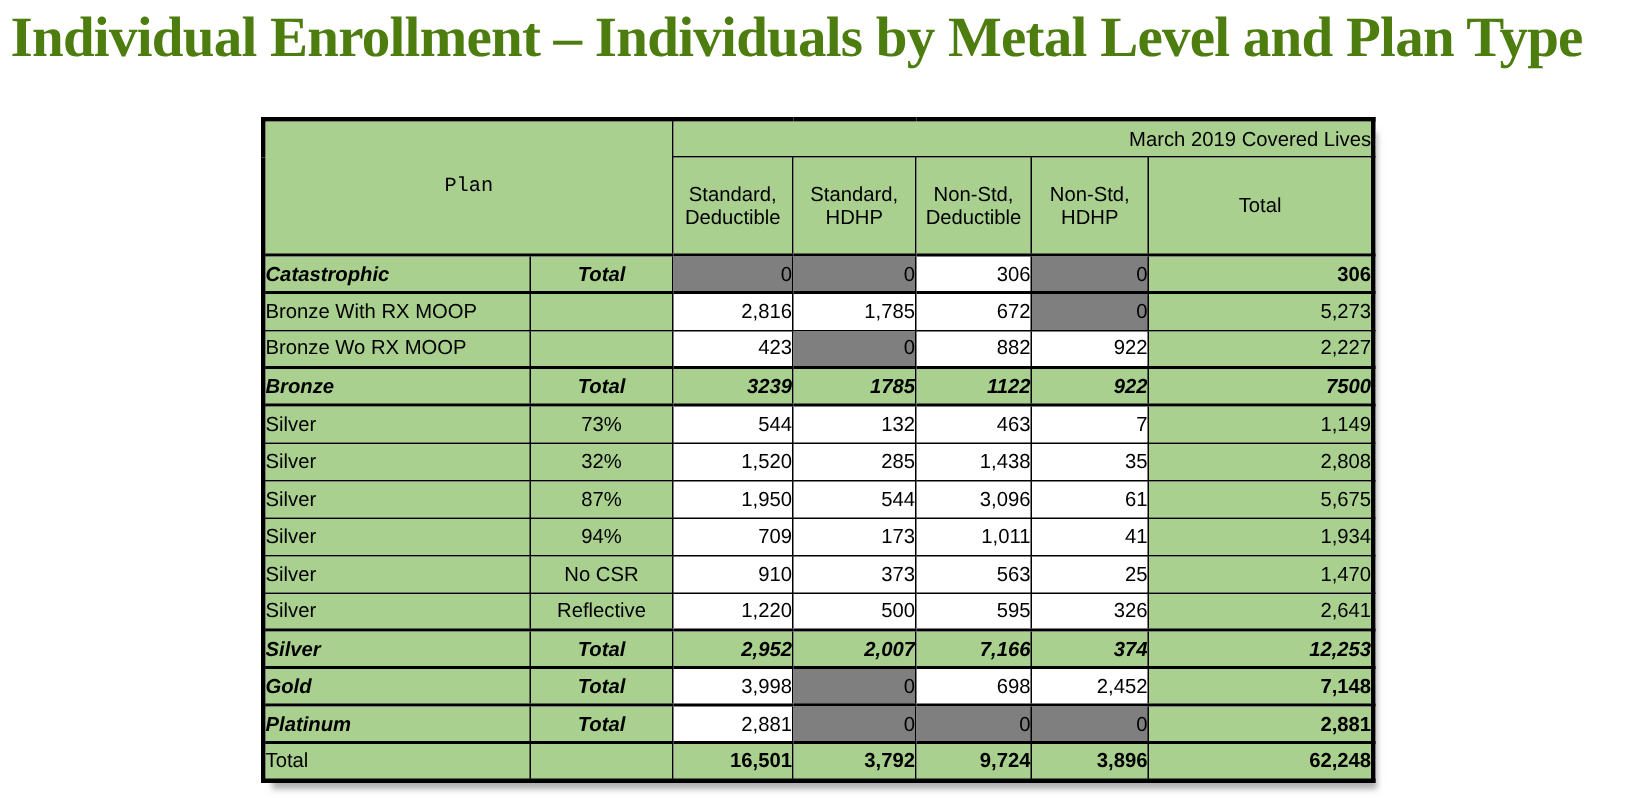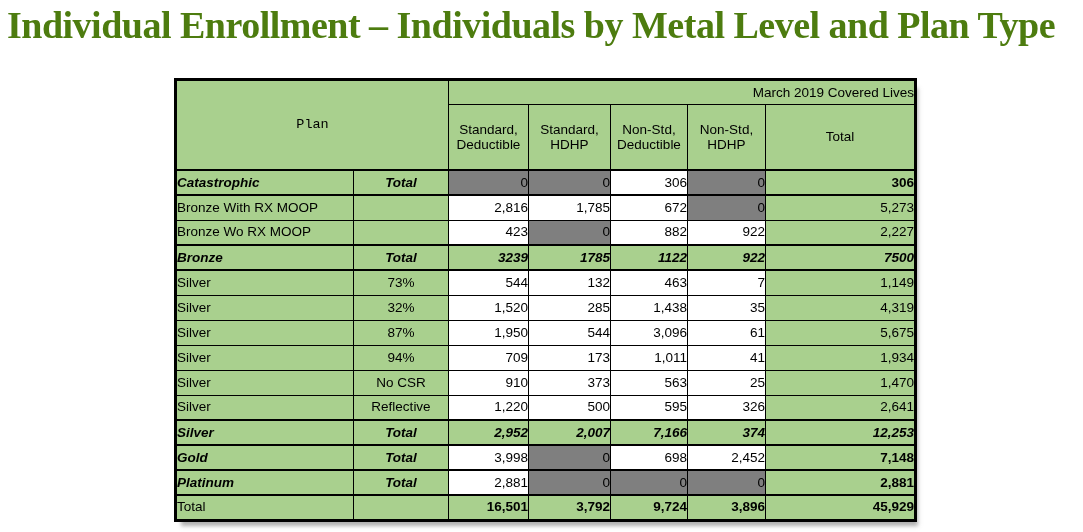--- a/index.html
+++ b/index.html
@@ -162,21 +162,21 @@
           <td class="num white ">7</td>
           <td class="num green bl2 ">1,149</td>
         </tr>
         <tr class="datarow">
           <td class="label green">Silver</td>
           <td class="variant green bl2">32%</td>
           <td class="num white bl2 ">1,520</td>
           <td class="num white ">285</td>
           <td class="num white ">1,438</td>
           <td class="num white ">35</td>
-          <td class="num green bl2 ">4,319</td>
+          <td class="num green bl2 ">2,808</td>
         </tr>
         <tr class="datarow">
           <td class="label green">Silver</td>
           <td class="variant green bl2">87%</td>
           <td class="num white bl2 ">1,950</td>
           <td class="num white ">544</td>
           <td class="num white ">3,096</td>
           <td class="num white ">61</td>
           <td class="num green bl2 ">5,675</td>
         </tr>
@@ -234,17 +234,17 @@
           <td class="num gray ">0</td>
           <td class="num green bl2 b">2,881</td>
         </tr>
         <tr class="datarow heavy">
           <td class="label green">Total</td>
           <td class="variant green bl2"></td>
           <td class="num green bl2 b">16,501</td>
           <td class="num green b">3,792</td>
           <td class="num green b">9,724</td>
           <td class="num green b">3,896</td>
-          <td class="num green bl2 b">45,929</td>
+          <td class="num green bl2 b">62,248</td>
         </tr>
       </tbody>
   </table>
 </div>
 
 </body></html>

